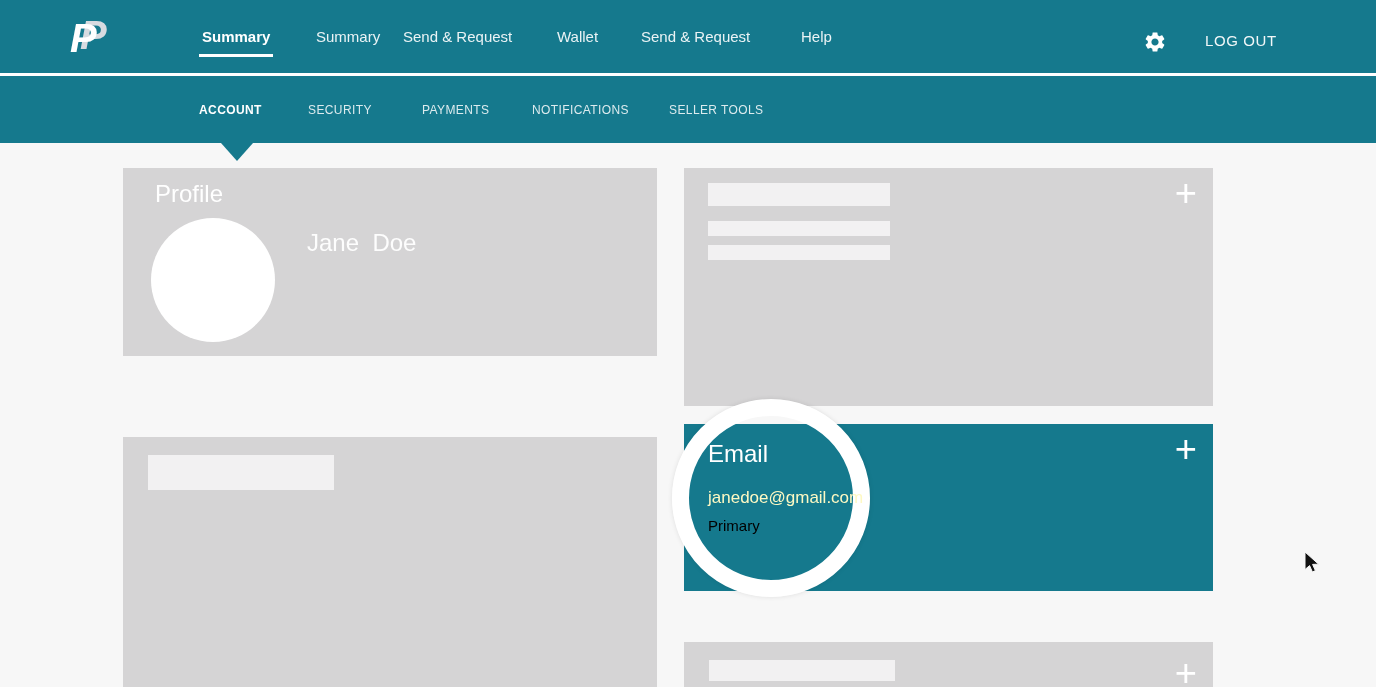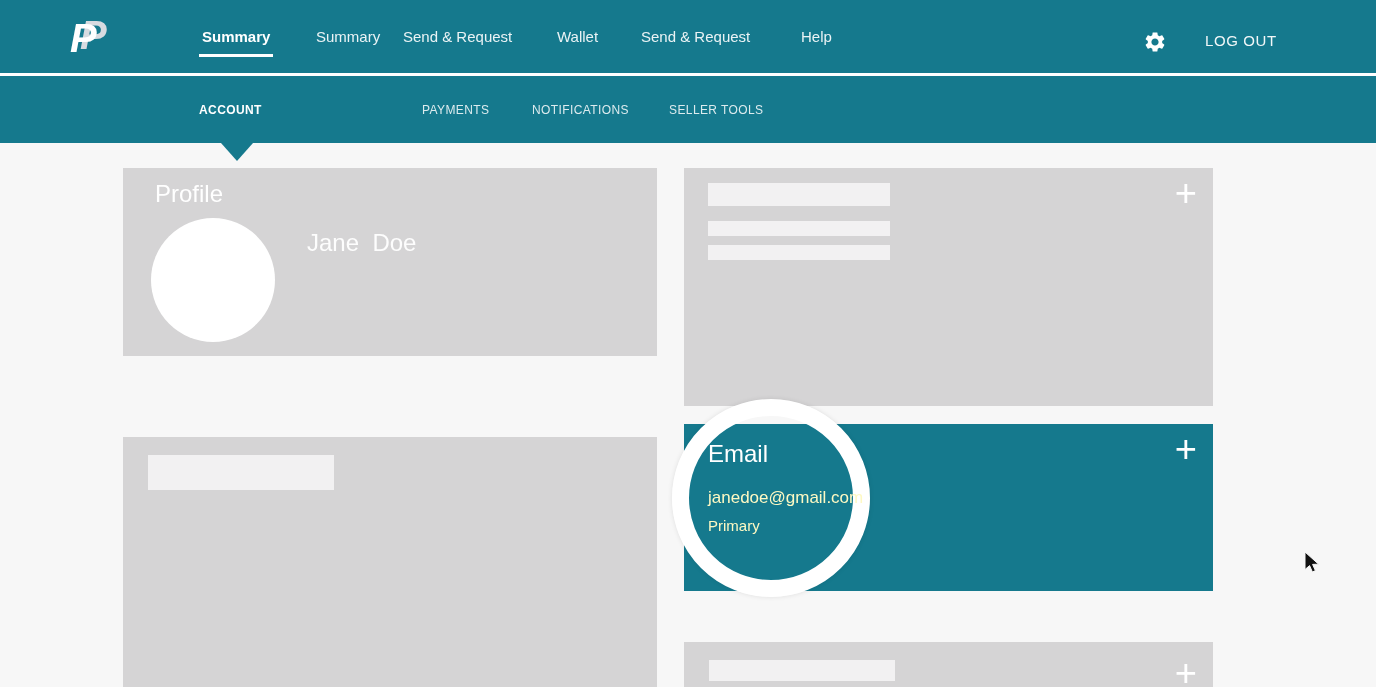--- a/index.html
+++ b/index.html
@@ -37,21 +37,21 @@
   .card-email{left:684px;top:424px;width:529px;height:167px;}
   .card-bottomleft{left:123px;top:437px;width:534px;height:250px;}
   .card-bottomright{left:684px;top:642px;width:529px;height:45px;}
   .card-title{position:absolute;left:32px;top:12px;color:#ffffff;font-size:24px;font-weight:300;}
   .avatar{position:absolute;left:28px;top:50px;width:124px;height:124px;border-radius:50%;background:#ffffff;}
   .person-name{position:absolute;left:184px;top:61px;color:#fdfdfd;font-size:24px;font-weight:300;white-space:pre;}
   .ph-bar{position:absolute;background:var(--placeholder,#F2F1F2);}
   .plus{position:absolute;right:16px;top:6px;color:#ffffff;font-size:38px;font-weight:200;line-height:1;cursor:pointer;}
   .email-title{position:relative;z-index:10;margin:16px 0 0 24px;color:#ffffff;font-size:24px;font-weight:300;}
   .email-address{position:relative;z-index:10;margin:20px 0 0 24px;color:#fef9c3;font-size:17px;}
-  .email-status{position:relative;z-index:10;margin:9px 0 0 24px;color:#fef9c3;font-size:15px;}
+  .email-status{position:relative;z-index:10;margin:9px 0 0 24px;color:#000000;font-size:15px;}
   
   .ring{position:absolute;left:672px;top:399px;width:164px;height:164px;border:17px solid #ffffff;border-radius:50%;z-index:5;box-shadow:0 0 5px rgba(0,0,0,0.10);}
   
   .cursor{position:absolute;left:1303px;top:551px;z-index:50;}
 </style>
 </head>
 <body>
 
 <div class="stage" style="--accent: #15798D; --card: #D5D4D5; --placeholder: #F2F1F2; --page-bg: #F7F7F7;">
 
@@ -83,20 +83,21 @@
           <path d="M19.14,12.94c0.04-0.3,0.06-0.61,0.06-0.94c0-0.32-0.02-0.64-0.07-0.94l2.03-1.58c0.18-0.14,0.23-0.41,0.12-0.61l-1.92-3.32c-0.12-0.22-0.37-0.29-0.59-0.22l-2.39,0.96c-0.5-0.38-1.03-0.7-1.62-0.94L14.4,2.81c-0.04-0.24-0.24-0.41-0.48-0.41h-3.84c-0.24,0-0.43,0.17-0.47,0.41L9.25,5.35C8.66,5.59,8.12,5.92,7.63,6.29L5.24,5.33c-0.22-0.08-0.47,0-0.59,0.22L2.74,8.87C2.62,9.08,2.66,9.34,2.86,9.48l2.03,1.58C4.84,11.36,4.8,11.69,4.8,12s0.02,0.64,0.07,0.94l-2.03,1.58c-0.18,0.14-0.23,0.41-0.12,0.61l1.92,3.32c0.12,0.22,0.37,0.29,0.59,0.22l2.39-0.96c0.5,0.38,1.03,0.7,1.62,0.94l0.36,2.54c0.05,0.24,0.24,0.41,0.48,0.41h3.84c0.24,0,0.44-0.17,0.47-0.41l0.36-2.54c0.59-0.24,1.13-0.56,1.62-0.94l2.39,0.96c0.22,0.08,0.47,0,0.59-0.22l1.92-3.32c0.12-0.22,0.07-0.47-0.12-0.61L19.14,12.94z M12,15.6c-1.98,0-3.6-1.62-3.6-3.6s1.62-3.6,3.6-3.6s3.6,1.62,3.6,3.6S13.98,15.6,12,15.6z"></path>
         </svg>
     </div>
     <div class="logout">LOG OUT</div>
   </header>
 
   <div class="separator"></div>
 
   <nav class="subnav">
     <div class="subitem active" style="left:199px">ACCOUNT</div>
+    <div class="subitem" style="left:308px">SECURITY</div>
     <div class="subitem" style="left:422px">PAYMENTS</div>
     <div class="subitem" style="left:532px">NOTIFICATIONS</div>
     <div class="subitem" style="left:669px">SELLER TOOLS</div>
   </nav>
   <div class="pointer"></div>
 
   <main>
 
     <section class="card card-profile">
       <div class="card-title">Profile</div>

